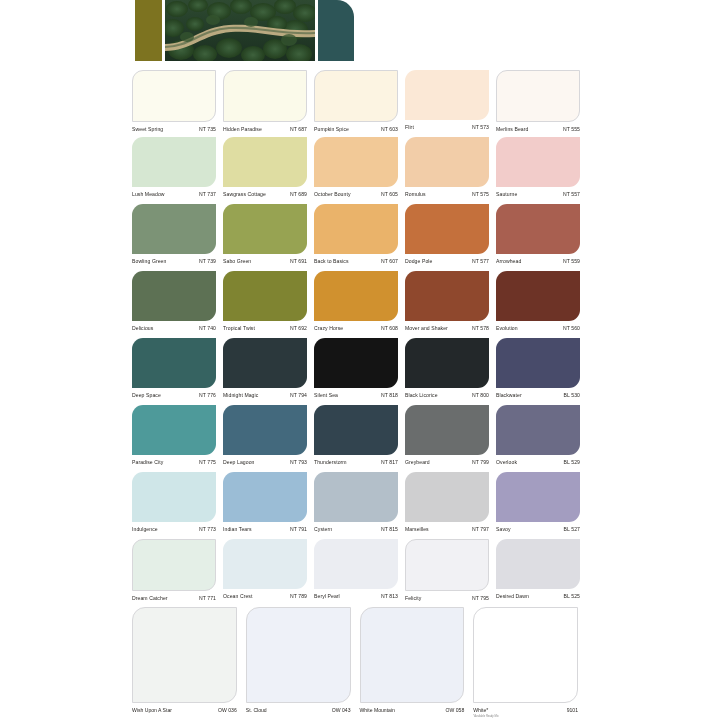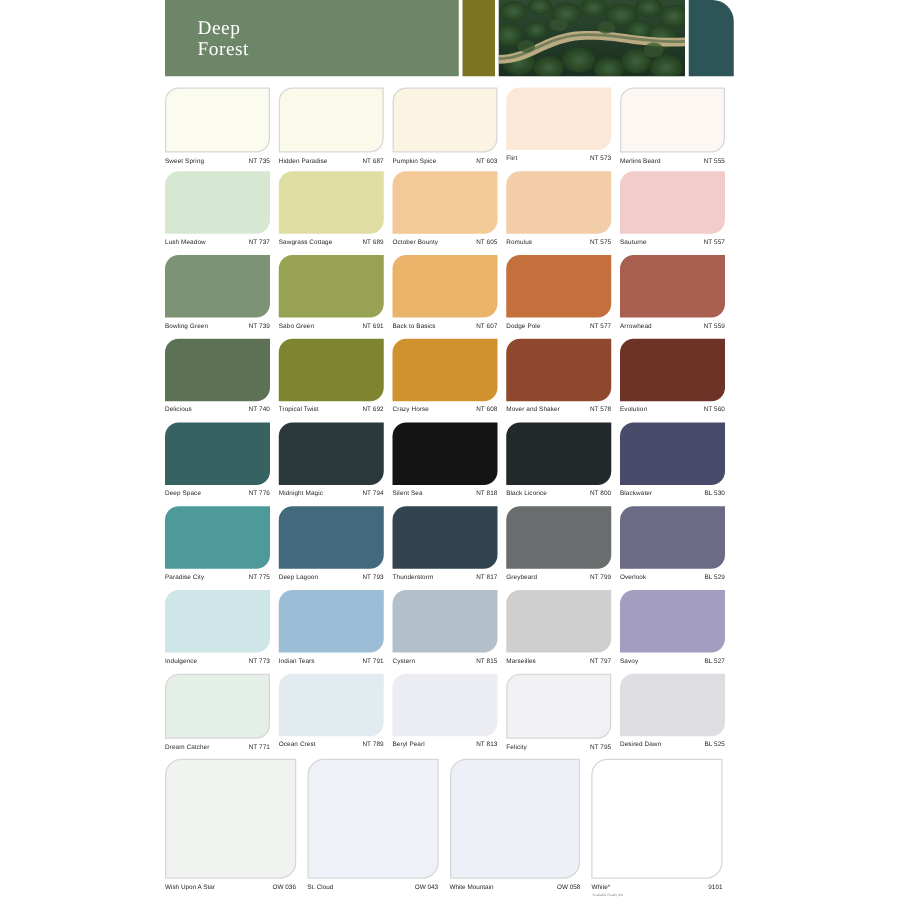--- a/index.html
+++ b/index.html
@@ -149,24 +149,20 @@
     white-space: nowrap;
   }
 </style>
 </head>
 <body>
 
 <div id="card">
 
   <div class="header">
 
-    <div class="header-title-panel">
-      <div class="header-title">Deep
-Forest</div>
-    </div>
 
     <div class="header-gap"></div>
 
     <div class="header-olive"></div>
 
     <div class="header-gap"></div>
 
     <div class="header-photo">
       <svg viewBox="0 0 150 61" preserveAspectRatio="none" aria-hidden="true">
         <defs>

